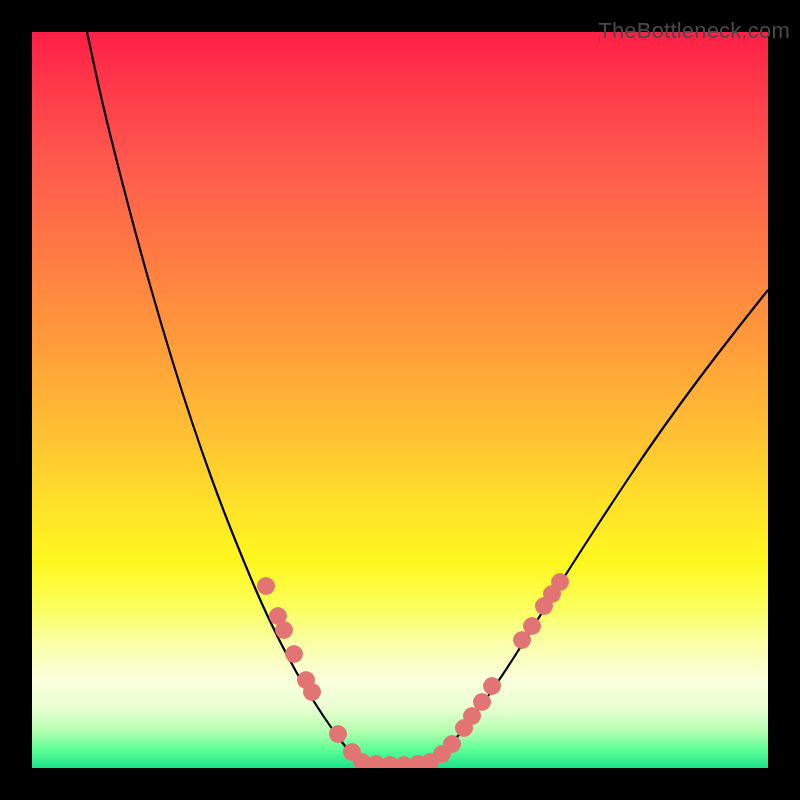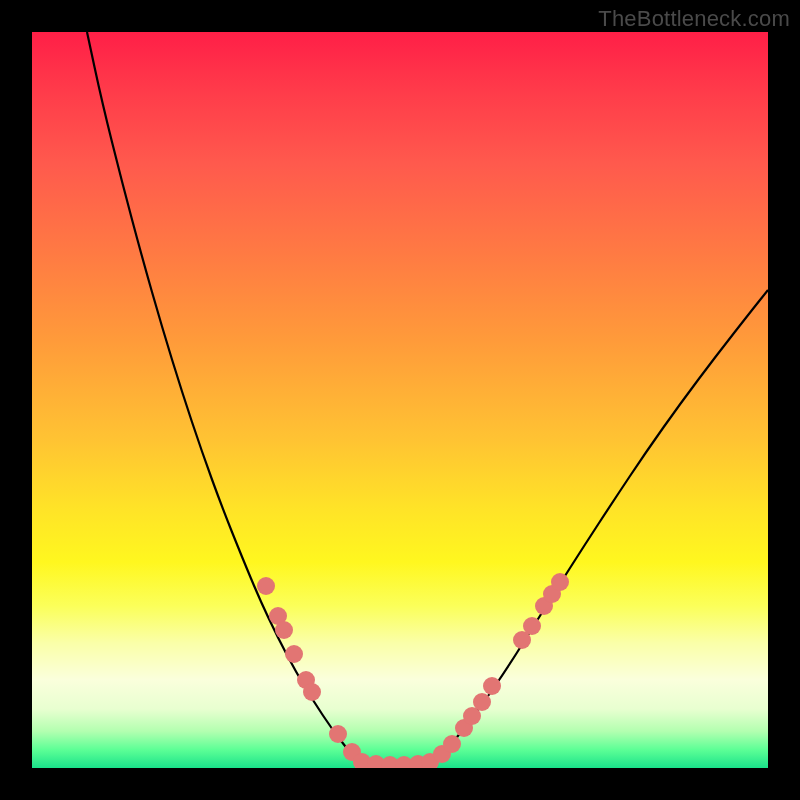--- a/index.html
+++ b/index.html
@@ -39,21 +39,21 @@
       #faffa8 83%,
       #faffdc 88%,
       #e8ffd0 92%,
       #b3ffb0 95%,
       #5dff96 97.5%,
       #1ae28a 100%
     );
   }
   .watermark {
     position: absolute;
-    top: 6px;
+    top: 18px;
     right: 10px;
     font-size: 22px;
     font-weight: 500;
     color: #4a4a4a;
     letter-spacing: 0.2px;
   }
   svg.overlay {
     position: absolute;
     top: 32px;
     left: 32px;

